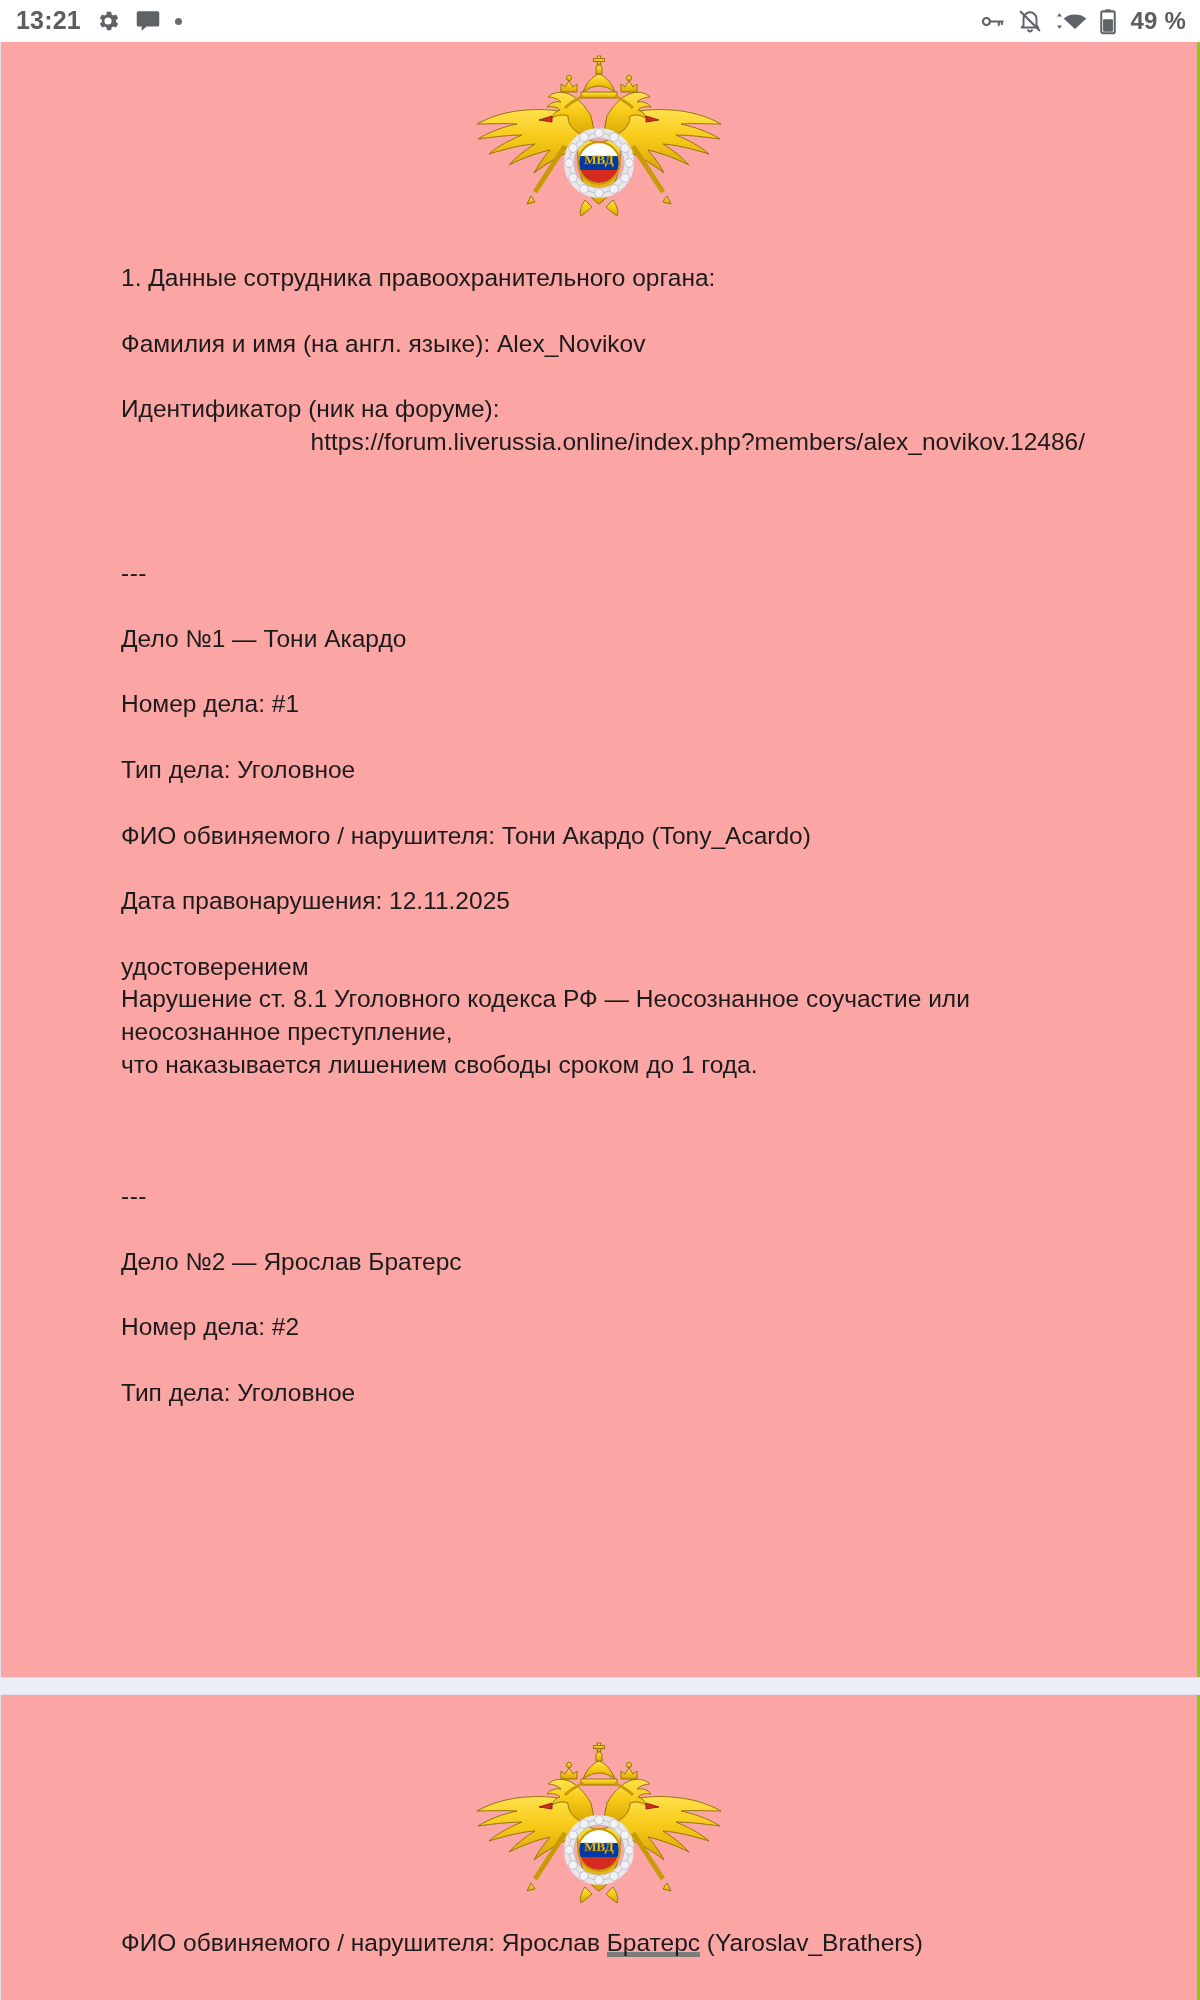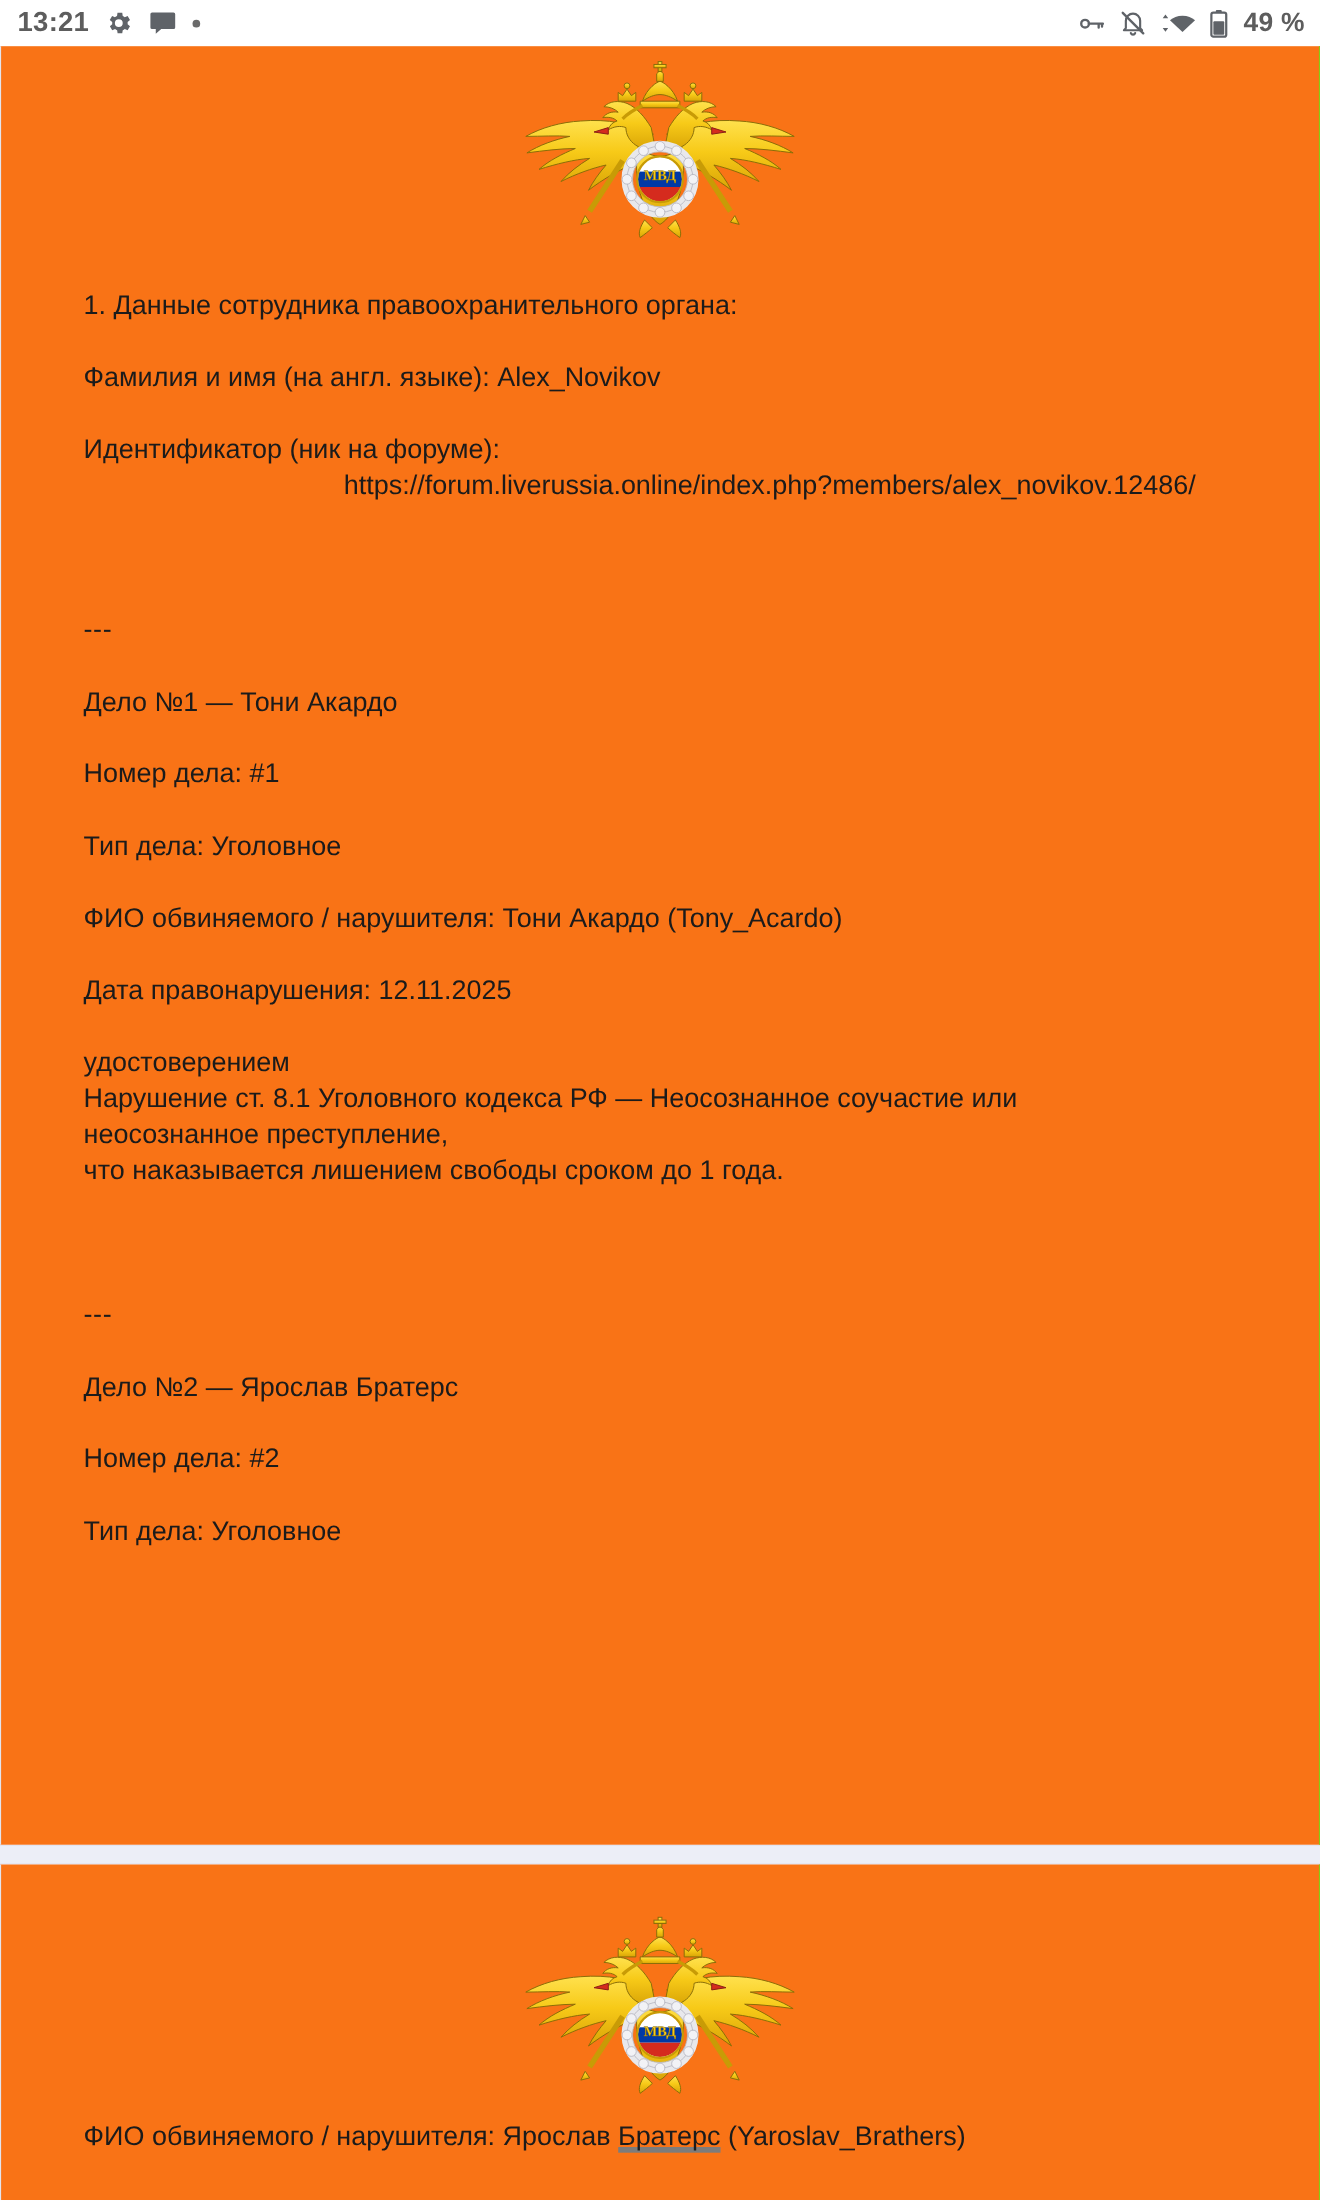--- a/index.html
+++ b/index.html
@@ -31,23 +31,23 @@
   .sb-ico { display: inline-flex; align-items: center; justify-content: center; }
   .sb-dot { width: 7px; height: 7px; border-radius: 50%; background: #6b6b6b; display: inline-block; }
   .sb-batt-text { font-size: 24px; color: #5d5d5d; margin-left: 2px; }
 
   
   .doc {
     position: relative;
     width: 100%;
   }
   .page {
-    background: #f97316;
+    background: #fca5a5;
     border-left: 1px solid #e3e4ef;
-    border-right: 1px solid #84cc16;
+    border-right: 3px solid #84cc16;
     position: relative;
   }
   .page-one { padding: 0 0 0 0; height: 1635px; }
   .page-gap {
     height: 18px;
     background: #eceef7;
     border-top: 1px solid #dfe1ee;
     border-bottom: 1px solid #dfe1ee;
   }
   .page-two { height: 305px; }
@@ -55,21 +55,21 @@
   .emblem-wrap {
     width: 100%;
     display: flex;
     justify-content: center;
     padding-top: 8px;
   }
   .emblem-wrap.second { padding-top: 42px; }
   .emblem { display: block; }
 
   .body-text {
-    padding: 0 112px 0 75px;
+    padding: 0 112px 0 120px;
     color: #1b1b1b;
     font-size: 24.5px;
     line-height: 1.33;
   }
   .para { margin: 0 0 33px 0; }
   .para.blockline { margin-bottom: 0; }
   .para.sep { margin: 0 0 33px 0; letter-spacing: 0.5px; color: #1b1b1b; }
   .spacer-lg { height: 44px; }
   .spacer-md { height: 22px; }
 

